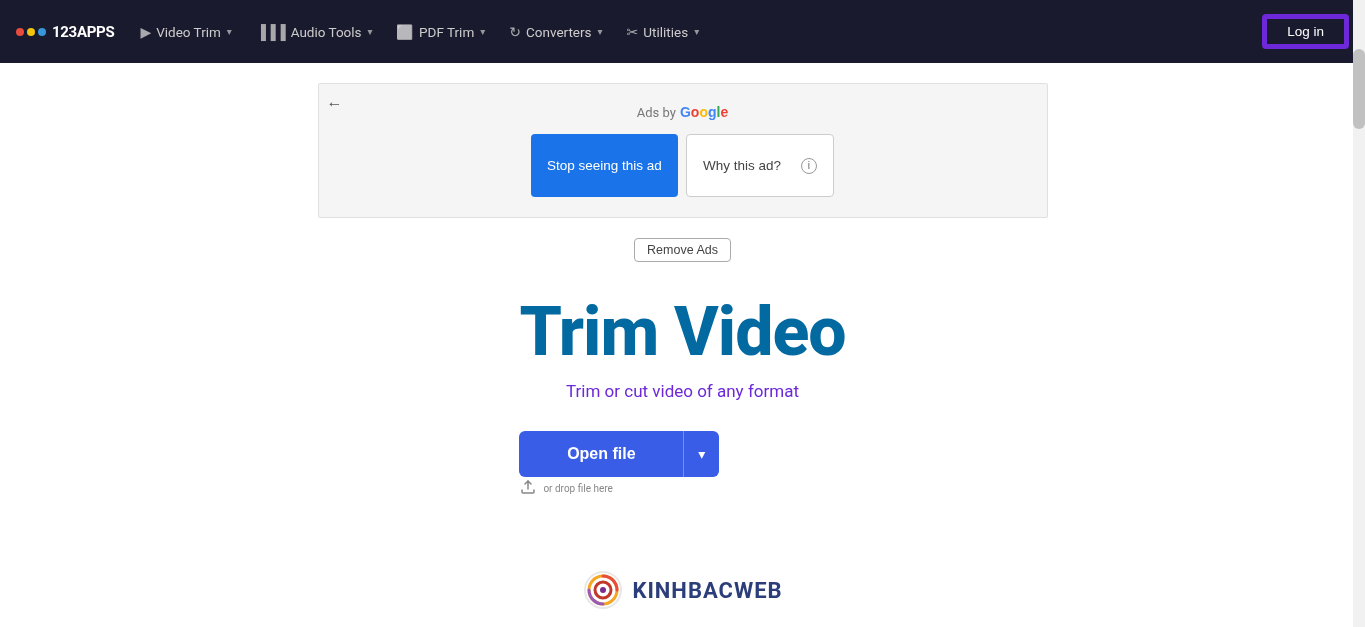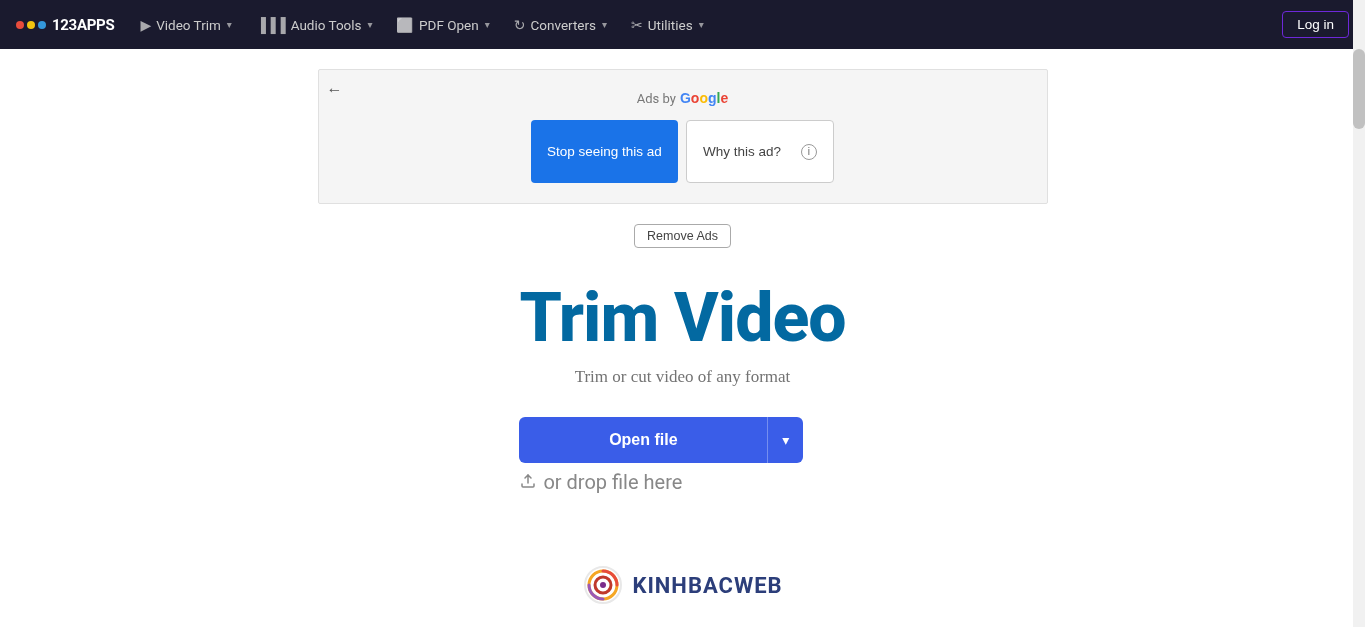--- a/index.html
+++ b/index.html
@@ -3,21 +3,21 @@
   <meta charset="utf-8">
   <style>
     * { box-sizing: border-box; margin: 0; padding: 0; }
     body { font-family: -apple-system, BlinkMacSystemFont, 'Segoe UI', Roboto, sans-serif; background: #fff; }
 
     
     nav {
       background: #1a1a2e;
       display: flex;
       align-items: center;
-      height: 49px;
+      height: 63px;
       padding: 0 16px;
       gap: 4px;
     }
     .nav-logo {
       display: flex;
       align-items: center;
       gap: 6px;
       margin-right: 12px;
       text-decoration: none;
     }
@@ -45,24 +45,24 @@
       padding: 6px 10px;
       cursor: pointer;
       border-radius: 4px;
       text-decoration: none;
       white-space: nowrap;
     }
     .nav-item .nav-icon { font-size: 14px; opacity: 0.8; }
     .nav-item .chevron { font-size: 10px; opacity: 0.7; margin-left: 1px; }
     .nav-spacer { flex: 1; }
     .login-btn {
-      border: 1px solid #6d28d9;
+      border: 5px solid #6d28d9;
       color: #fff;
       background: transparent;
-      padding: 5px 14px;
+      padding: 5px 20px;
       border-radius: 4px;
       font-size: 13.5px;
       cursor: pointer;
     }
 
     
     .main {
       display: flex;
       flex-direction: column;
       align-items: center;
@@ -151,31 +151,30 @@
     }
     .hero-title {
       font-size: 68px;
       font-weight: 800;
       color: #0369a1;
       margin-bottom: 9px;
       letter-spacing: -1px;
     }
     .hero-subtitle {
       font-size: 17px;
-      color: #737373;
+      color: #6d28d9;
       margin-bottom: 30px;
-      font-family: Liberation Serif, serif;
     }
 
     
     .open-file-wrapper {
       display: flex;
       border-radius: 6px;
       overflow: hidden;
-      width: 284px;
+      width: 200px;
     }
     .open-file-main {
       flex: 1;
       background: #3a5de8;
       color: #fff;
       border: none;
       font-size: 16px;
       font-weight: 600;
       padding: 14px 20px;
       cursor: pointer;
@@ -185,23 +184,23 @@
       color: #fff;
       border: none;
       border-left: 1px solid rgba(255,255,255,0.3);
       padding: 14px 14px;
       cursor: pointer;
       font-size: 14px;
     }
 
     
     .drop-area {
-      margin-top: 7px;
+      margin-top: 0;
       color: #888;
-      font-size: 20px;
+      font-size: 10px;
       display: flex;
       align-items: center;
       gap: 6px;
     }
     .drop-icon { font-size: 18px; }
 
     
     .watermark {
       margin-top: 40px;
       display: flex;
@@ -256,21 +255,21 @@
   </a>
 
   <a class="nav-item" href="#">
     <span class="nav-icon">▐▐▐</span>
     <span>Audio Tools</span>
     <span class="chevron">▾</span>
   </a>
 
   <a class="nav-item" href="#">
     <span class="nav-icon">⬜</span>
-    <span>PDF Open</span>
+    <span>PDF Trim</span>
     <span class="chevron">▾</span>
   </a>
 
   <a class="nav-item" href="#">
     <span class="nav-icon">↻</span>
     <span>Converters</span>
     <span class="chevron">▾</span>
   </a>
 
   <a class="nav-item" href="#">

